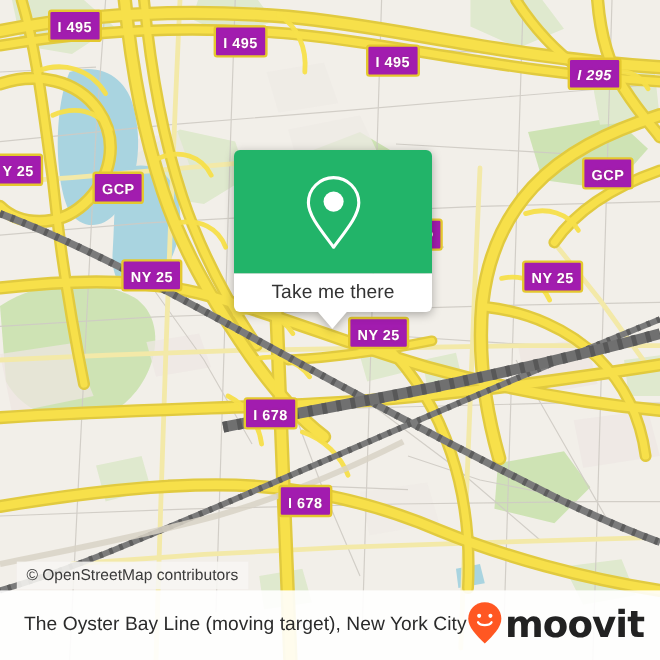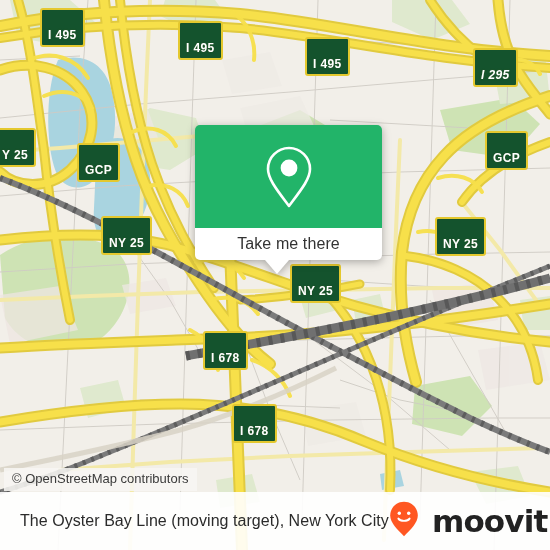--- a/index.html
+++ b/index.html
@@ -25,42 +25,42 @@
     left: 0; top: 0;
     width: 550px;
     height: 550px;
     background: #f2efe9;
   }
   #map-svg { display: block; width: 550px; height: 550px; }
 
   
   .shield {
     position: absolute;
-    background: #14532d;
+    background: #a21caf;
     border: 2px solid #e4c82e;
     border-radius: 3px;
     color: #ffffff;
     font-family: "Liberation Sans", sans-serif;
     font-weight: bold;
     font-size: 12px;
     line-height: 14px;
-    padding: 18px 6px 3px 6px;
+    padding: 6px 6px 3px 6px;
     letter-spacing: 0.4px;
     white-space: nowrap;
     text-shadow: 0 0 2px rgba(120,100,10,.25);
     box-sizing: border-box;
     text-align: right;
   }
 
   
   #callout {
     position: absolute;
     left: 195px;
     top: 125px;
-    width: 187px;
+    width: 165px;
     z-index: 40;
     filter: drop-shadow(0 2px 4px rgba(0,0,0,0.30));
   }
   #callout-green {
     background: #22b469;
     height: 103px;
     border-radius: 5px 5px 0 0;
     display: flex;
     align-items: center;
     justify-content: center;
@@ -86,21 +86,21 @@
     top: 135px;
     width: 0; height: 0;
     border-left: 12px solid transparent;
     border-right: 12px solid transparent;
     border-top: 14px solid #ffffff;
   }
 
   
   #attribution {
     position: absolute;
-    left: 4px;
+    left: 14px;
     top: 468px;
     background: rgba(247,246,243,0.88);
     color: #3a3a3a;
     font-size: 13px;
     line-height: 18px;
     padding: 2px 8px 3px 8px;
     font-family: "Liberation Sans", sans-serif;
     z-index: 30;
   }
 
@@ -122,21 +122,21 @@
   #bottom-title {
     color: #2b2b2b;
     font-size: 16px;
     font-family: "Liberation Sans", sans-serif;
     letter-spacing: 0.05px;
     white-space: nowrap;
   }
   #moovit-logo {
     display: flex;
     align-items: center;
-    gap: 13px;
+    gap: 2px;
     justify-content: flex-end;
   }
   #moovit-wordmark {
     color: #222222;
     font-size: 31px;
     font-weight: bold;
     letter-spacing: -0.8px;
     font-family: "DejaVu Sans", sans-serif;
     line-height: 31px;
   }

